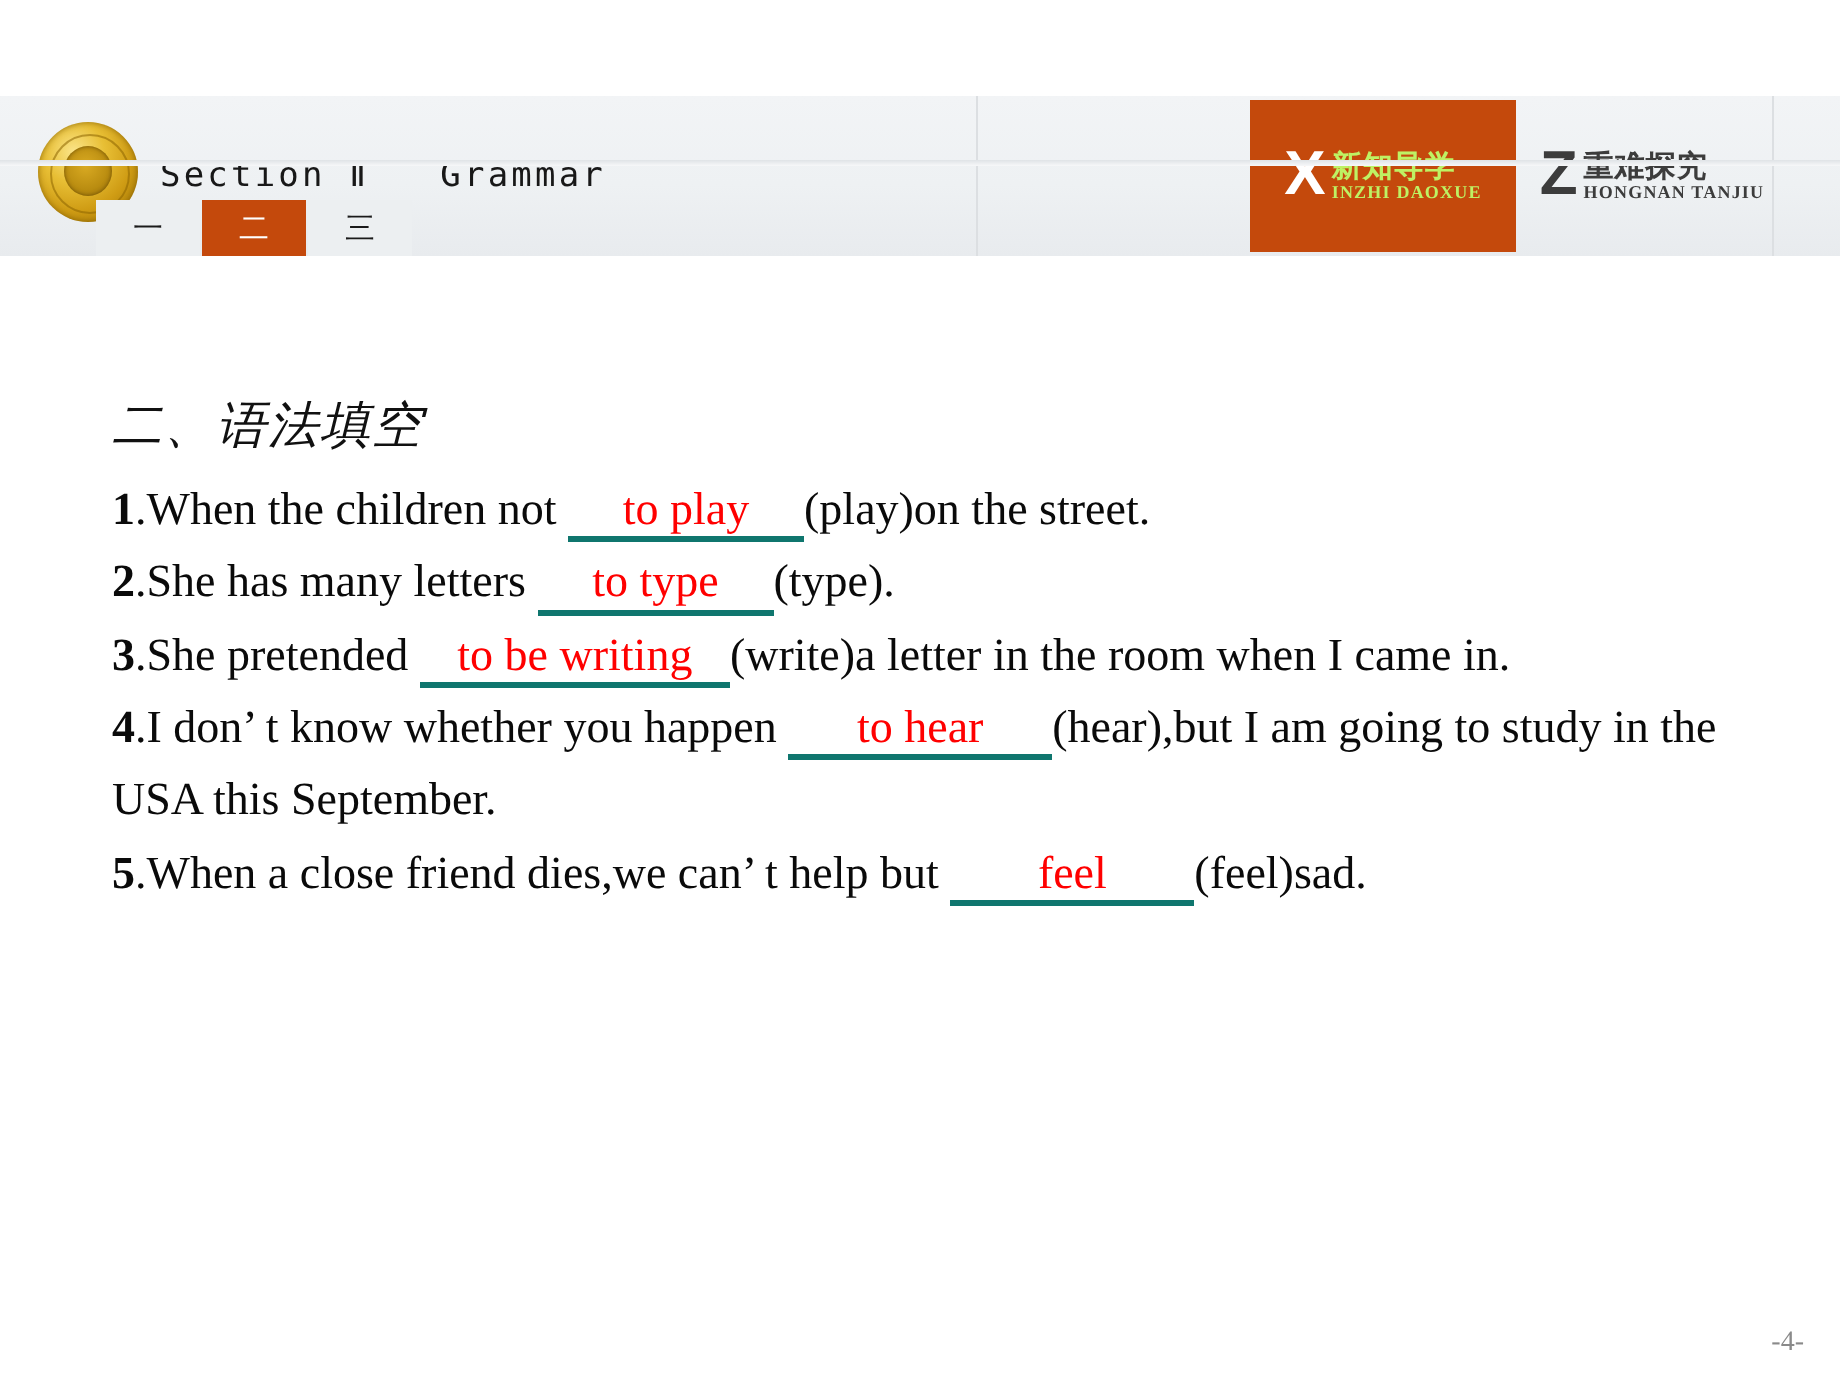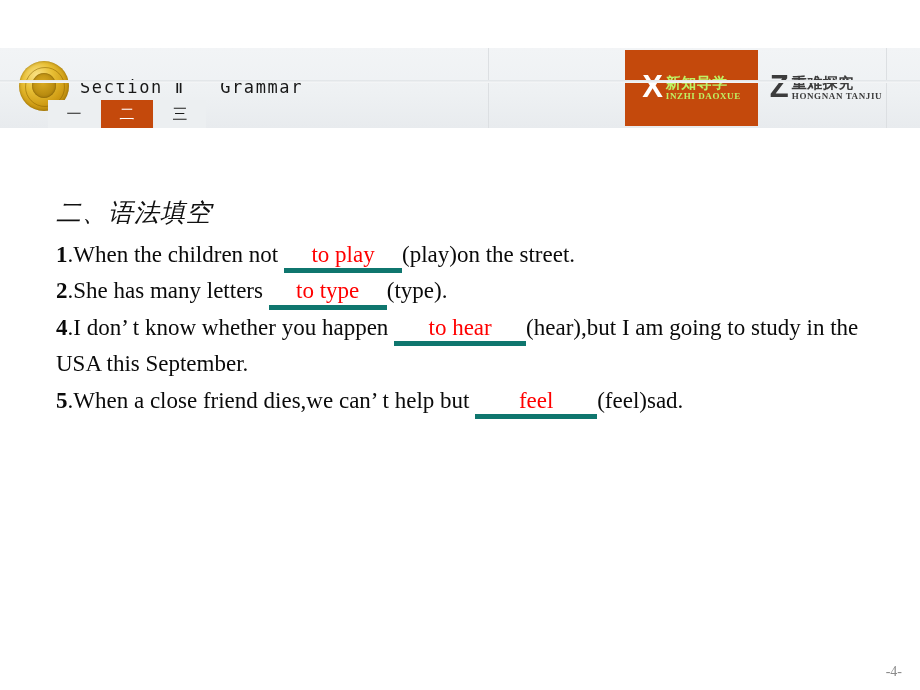--- a/index.html
+++ b/index.html
@@ -202,21 +202,21 @@
     margin: 0;
   }
   .q .num {
     font-weight: 700;
   }
   .blank {
     display: inline-block;
     position: relative;
     color: #ff0000;
     text-align: center;
-    border-bottom: 5px solid #0f766e;
+    border-bottom: 3px solid #0f766e;
     line-height: 1.15;
     vertical-align: baseline;
   }
 
   
   .page-number {
     position: absolute;
     right: 18px;
     bottom: 10px;
     font-family: "Liberation Serif", serif;
@@ -274,20 +274,23 @@
   <div class="content-heading">二、语法填空</div>
 
   <p class="q">
     <span class="num">1</span><span>.When the children not </span><span class="blank" style="width:118px">to play</span><span>(play)on the street.</span>
   </p>
 
   <p class="q">
     <span class="num">2</span><span>.She has many letters </span><span class="blank" style="width:118px">to type</span><span>(type).</span>
   </p>
 
+  <p class="q">
+    <span class="num">3</span><span>.She pretended </span><span class="blank" style="width:155px">to be writing</span><span>(write)a letter in the room when I came in.</span>
+  </p>
 
   <p class="q">
     <span class="num">4</span><span>.I don’ t know whether you happen </span><span class="blank" style="width:132px">to hear</span><span>(hear),but I am going to study in the USA this September.</span>
   </p>
 
   <p class="q">
     <span class="num">5</span><span>.When a close friend dies,we can’ t help but </span><span class="blank" style="width:122px">feel</span><span>(feel)sad.</span>
   </p>
 </div>
 

